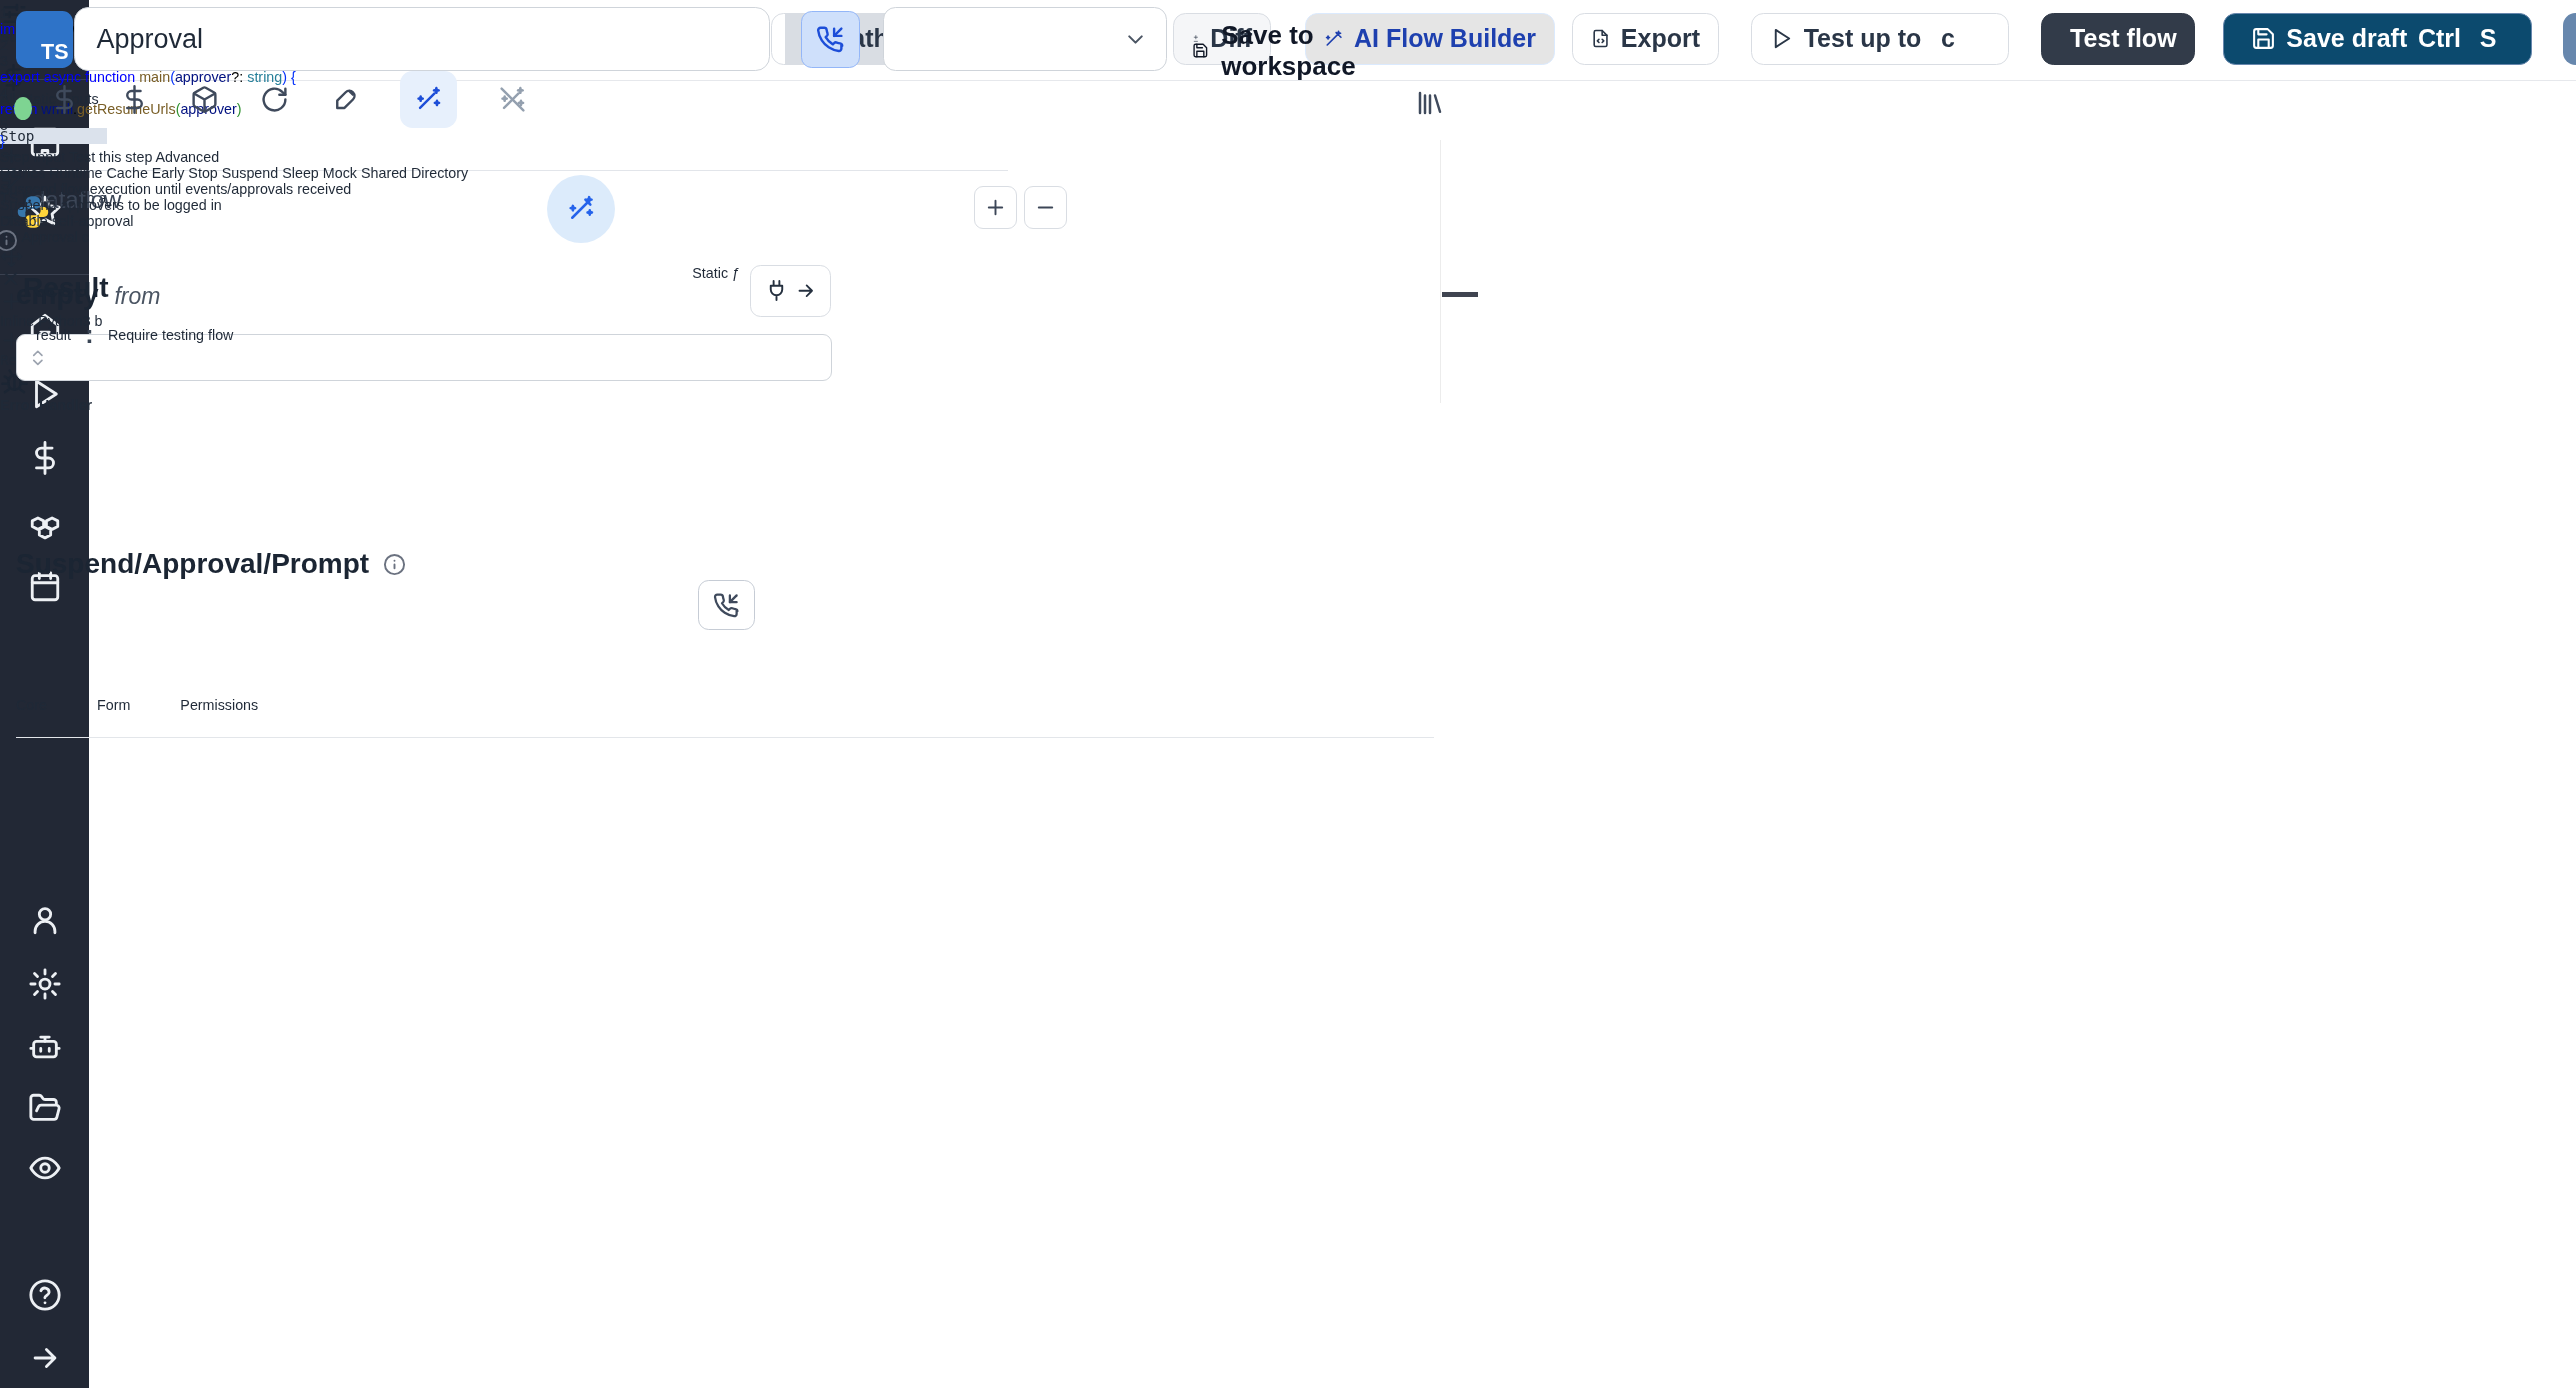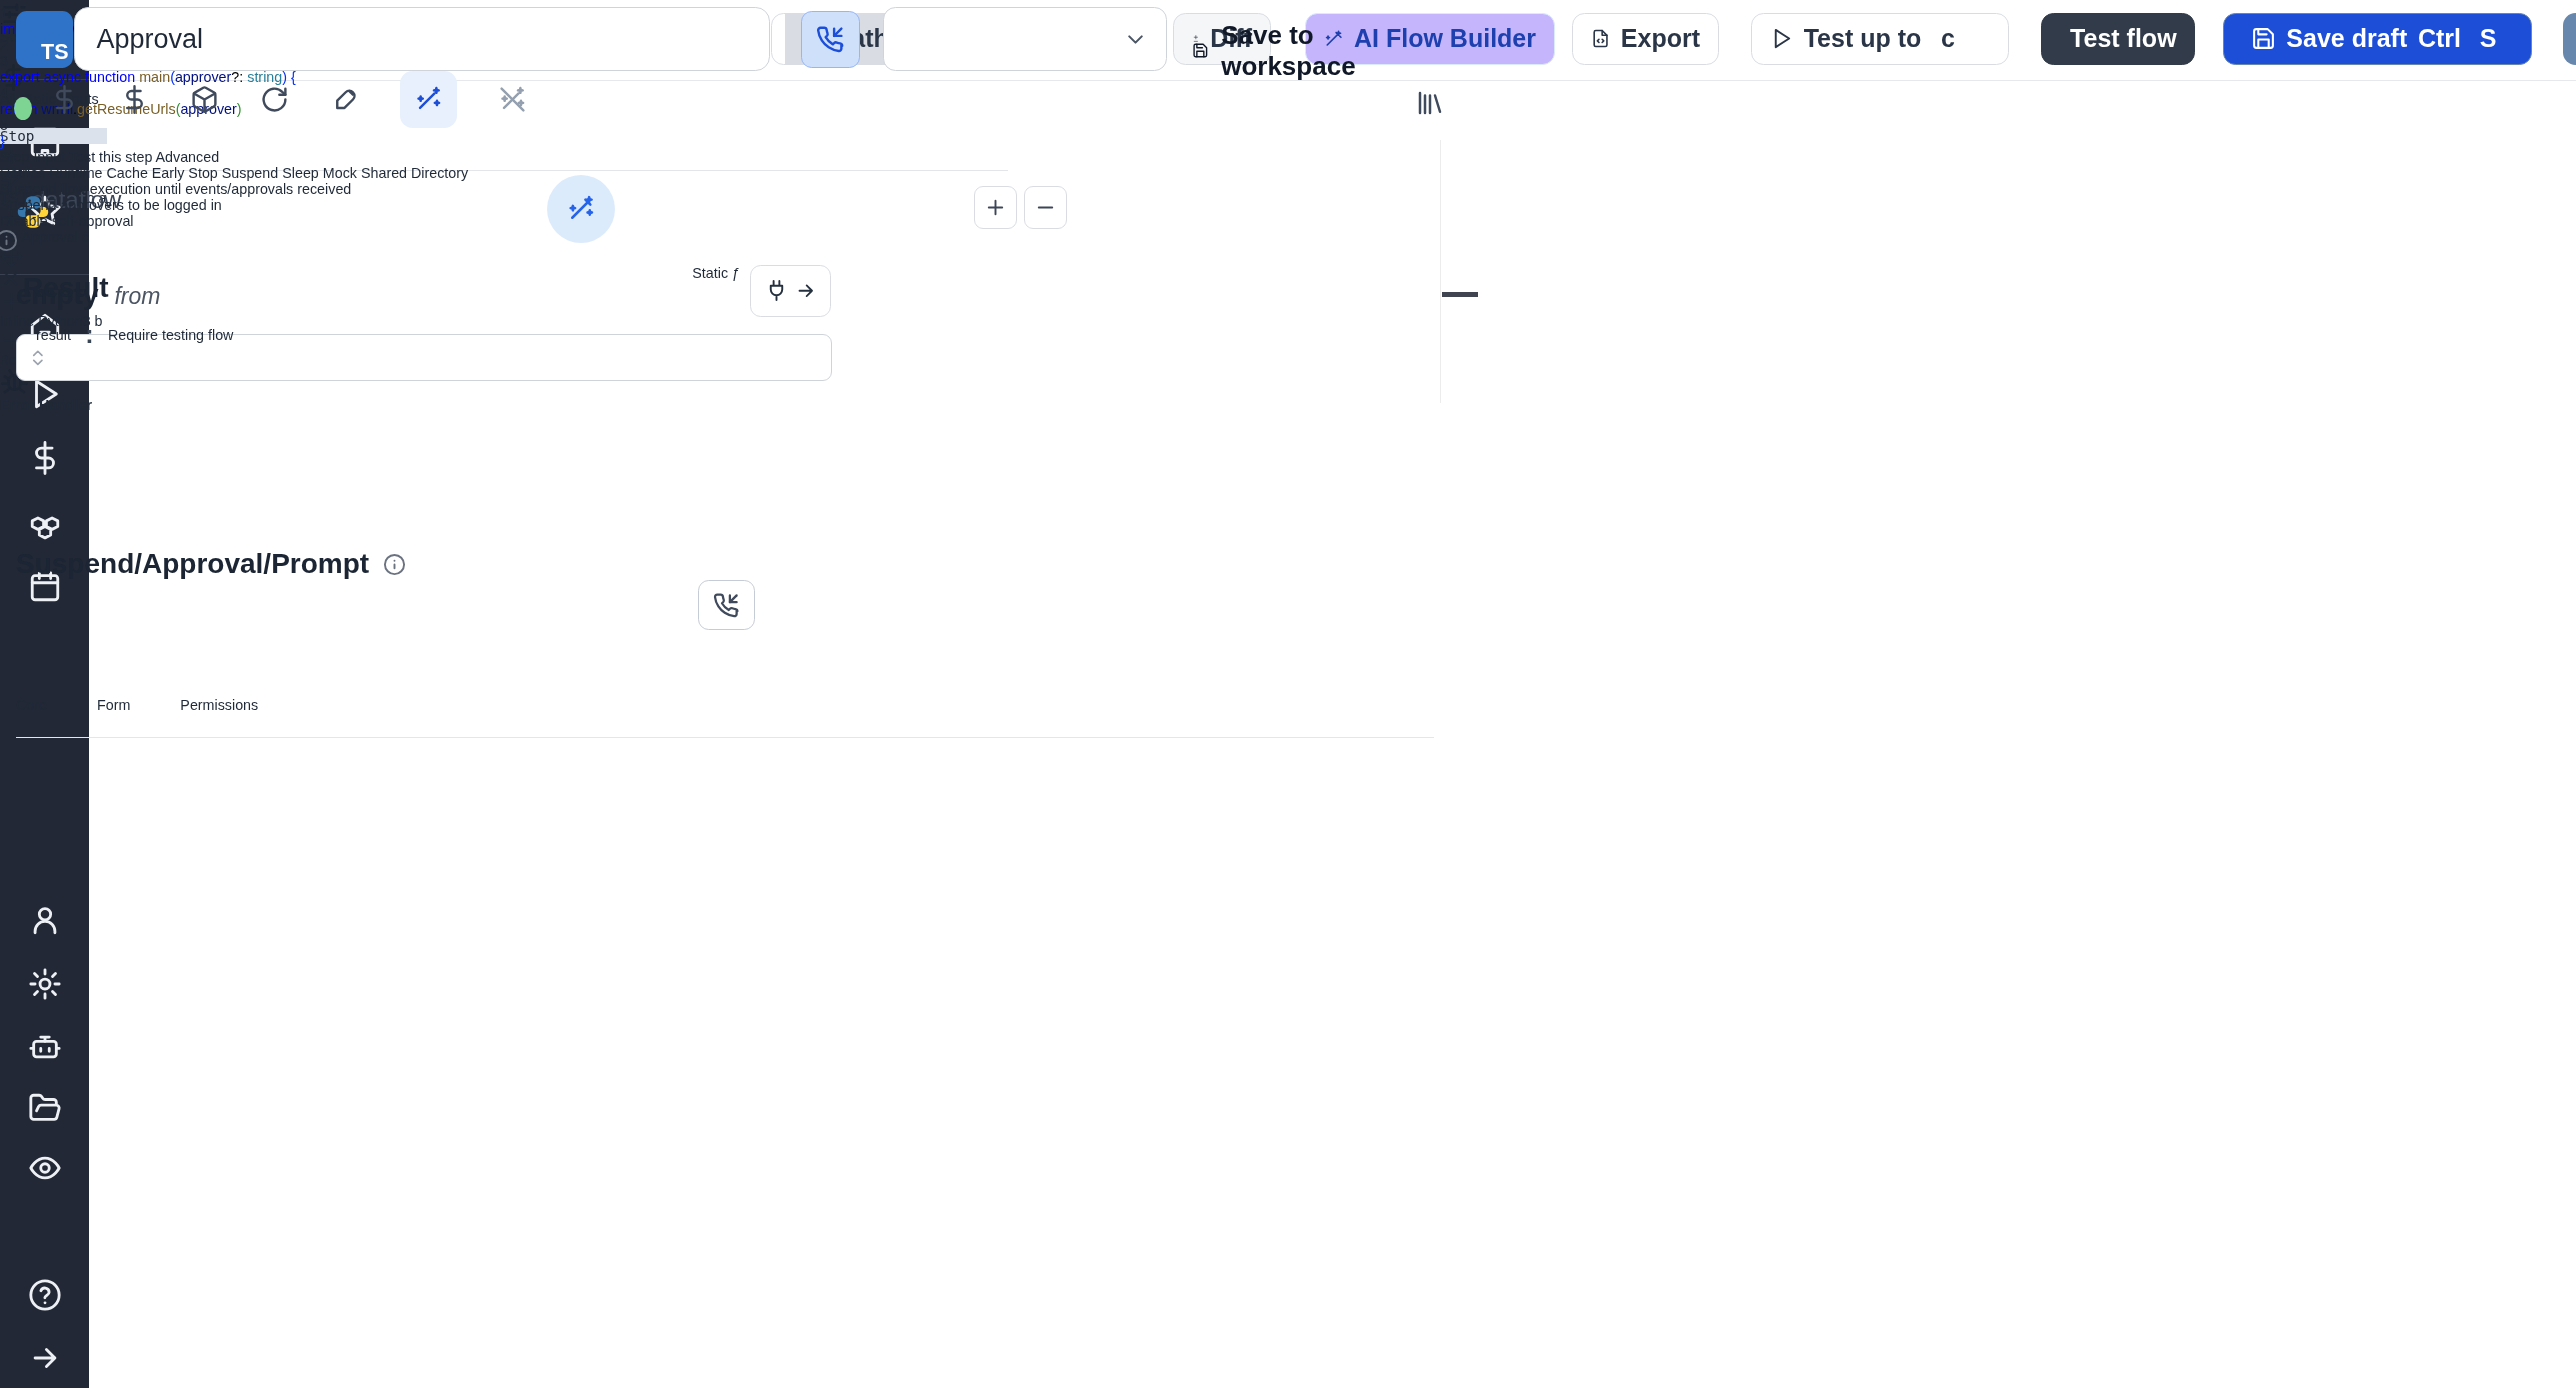--- a/index.html
+++ b/index.html
@@ -226,21 +226,21 @@
       </svg>
   </div>
 
   <div class="btn" style="left:1084px;width:98px;background:#f5f6f8">
     <svg class="ic" width="23" height="23" viewBox="0 0 24 24">
         <path d="M12 3v10M7 8h10M7 21h10"></path>
       </svg>
     <span>Diff</span>
   </div>
 
-  <div class="btn" style="left:1216px;width:250px;background:#c4b5fd;border-color:#dbeafe;color:#1e40af">
+  <div class="btn" style="left:1216px;width:250px;background:#e5e5e5;border-color:#dbeafe;color:#1e40af">
     <svg class="ic" width="25" height="25" viewBox="0 0 24 24">
         <path d="M4 20L16.5 7.5"></path>
         <path d="M15 4.5l1.5 1.5M19.5 9L21 10.5M18 3l.5 2 2 .5-2 .5-.5 2-.5-2-2-.5 2-.5zM5 9l.4 1.4L6.8 10.8l-1.4.4L5 12.6l-.4-1.4-1.4-.4 1.4-.4z"></path>
       </svg>
     <span>AI Flow Builder</span>
   </div>
 
   <div class="btn" style="left:1483px;width:147px">
     <svg class="ic" width="25" height="25" viewBox="0 0 24 24">
         <path d="M14 2H6a2 2 0 0 0-2 2v16a2 2 0 0 0 2 2h12a2 2 0 0 0 2-2V8z"></path>
@@ -258,21 +258,21 @@
     <span class="chip-c" style="margin-left:9px">c</span>
   </div>
 
   <div class="btn" style="left:1952px;width:154px;background:#323b49;border-color:#323b49;color:#fff">
     <svg class="ic" width="23" height="23" viewBox="0 0 24 24">
         <polygon points="6 3 20 12 6 21"></polygon>
       </svg>
     <span>Test flow</span>
   </div>
 
-  <div class="btn" style="left:2134px;width:309px;background:#1d4ed8;border-color:#6787ad;color:#fff">
+  <div class="btn" style="left:2134px;width:309px;background:#0c4a6e;border-color:#6787ad;color:#fff">
     <svg class="ic" width="25" height="25" viewBox="0 0 24 24">
         <path d="M19 21H5a2 2 0 0 1-2-2V5a2 2 0 0 1 2-2h11l5 5v11a2 2 0 0 1-2 2z"></path>
         <path d="M17 21v-8H7v8M7 3v5h8"></path>
       </svg>
     <span>Save draft</span>
     <span class="kbd">Ctrl</span>
     <span class="kbd" style="padding:2.7px 8px">S</span>
   </div>
   <div class="abs" style="left:2474px;top:12.5px;width:14.3px;height:52px;background:#6787ad;border-radius:12.5px 0 0 12.5px"></div>
 </div>

